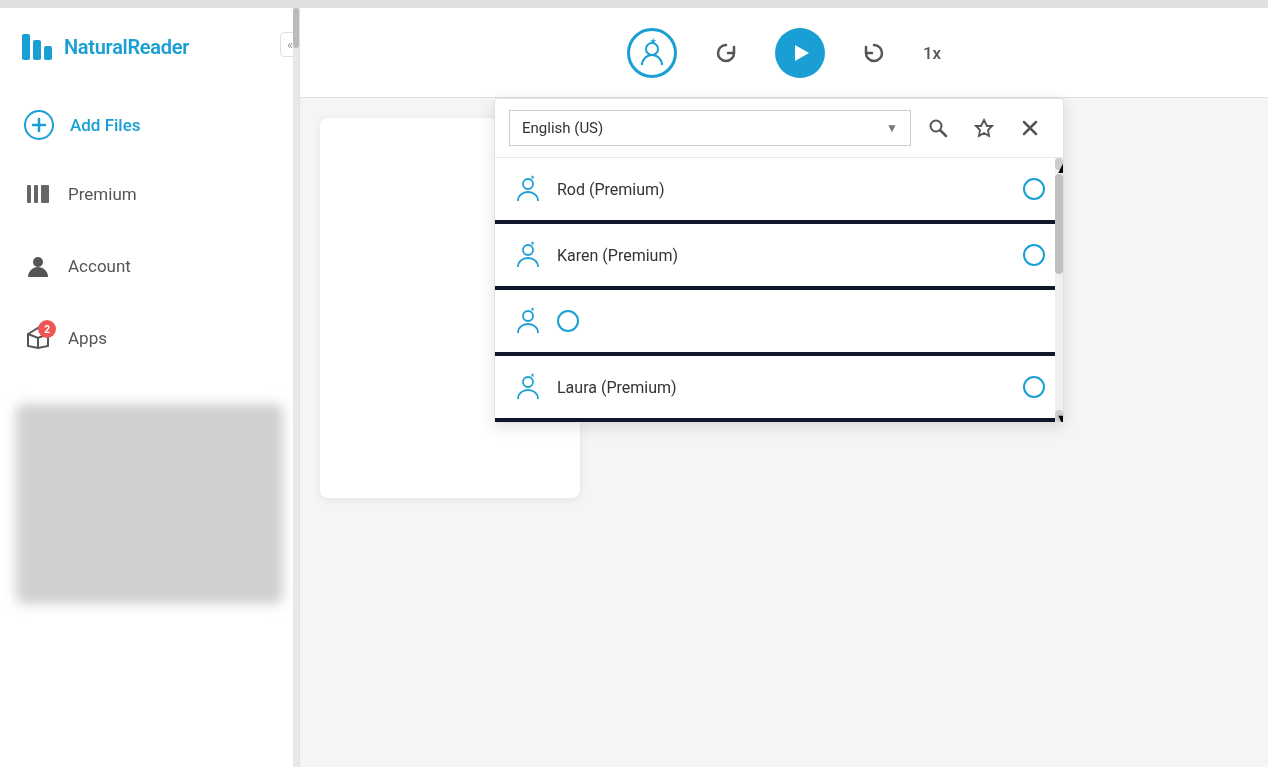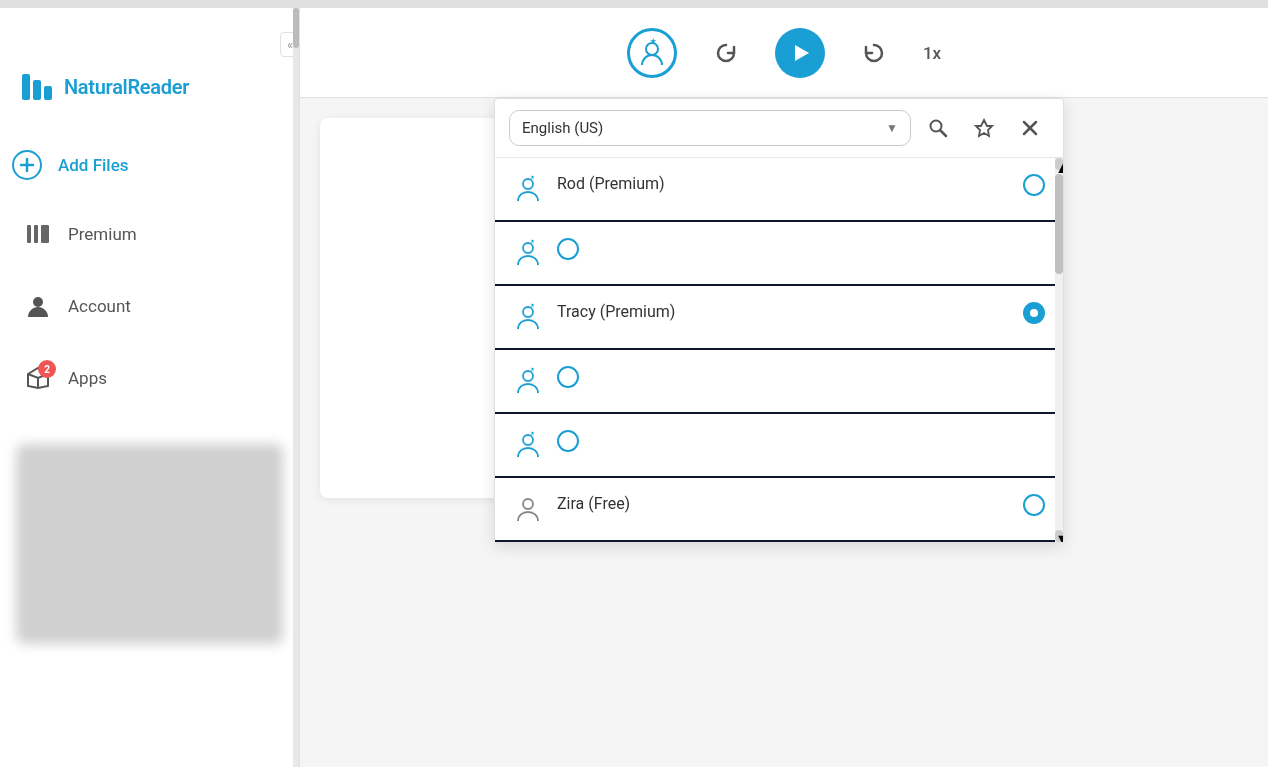--- a/index.html
+++ b/index.html
@@ -33,21 +33,20 @@
       display: flex;
       flex-direction: column;
       position: relative;
       flex-shrink: 0;
     }
 
     .sidebar-logo {
       padding: 20px 20px 16px 20px;
       display: flex;
       align-items: center;
-      margin-top: 40px;
     }
 
     .logo-icon {
       display: flex;
       align-items: center;
       gap: 6px;
     }
 
     .logo-text {
       font-size: 20px;
@@ -79,21 +78,21 @@
       display: flex;
       align-items: center;
       justify-content: center;
       flex-shrink: 0;
     }
 
     .add-files-btn {
       display: flex;
       align-items: center;
       gap: 16px;
-      padding: 18px 12px;
+      padding: 18px 24px;
       cursor: pointer;
       color: #1a9fd4;
       font-size: 17px;
       font-weight: 500;
     }
 
     .add-files-btn .circle-plus {
       width: 30px;
       height: 30px;
       border: 2.5px solid #1a9fd4;
@@ -199,21 +198,21 @@
       padding: 10px 14px;
       border-bottom: 1px solid #e8e8e8;
       gap: 8px;
     }
 
     .lang-select {
       flex: 1;
       display: flex;
       align-items: center;
       border: 1px solid #ccc;
-      border-radius: 10px;
+      border-radius: 0;
       padding: 8px 12px;
       cursor: pointer;
       background: white;
       gap: 8px;
     }
 
     .lang-select-text {
       flex: 1;
       font-size: 15px;
       color: #333;
@@ -238,22 +237,23 @@
 
     
     .voice-list {
       overflow-y: auto;
       max-height: 540px;
       position: relative;
     }
 
     .voice-item {
       display: flex;
+      align-items: center;
       padding: 16px 18px;
-      border-bottom: 2px solid #0f172a;
+      border-bottom: 4px solid #0f172a;
       cursor: pointer;
       gap: 14px;
     }
 
     .voice-item-icon {
       width: 30px;
       height: 30px;
       display: flex;
       align-items: center;
       justify-content: center;
@@ -463,69 +463,50 @@
         </div>
 
         <div class="voice-item">
           <div class="voice-item-icon">
             <svg width="28" height="28" viewBox="0 0 28 28">
               <circle cx="14" cy="9" r="5" fill="none" stroke="#1a9fd4" stroke-width="1.8"></circle>
               <path d="M4 26c0-5.5 4.5-9 10-9s10 3.5 10 9" fill="none" stroke="#1a9fd4" stroke-width="1.8"></path>
               <polygon points="20,2 21,5 24,5 21.5,7 22.5,10 20,8.5 17.5,10 18.5,7 16,5 19,5" fill="#1a9fd4" transform="scale(0.5) translate(17,-2)"></polygon>
             </svg>
           </div>
+          <span class="voice-item-name">Karen (Premium)</span>
           <div class="voice-radio"></div>
         </div>
 
-        <div class="voice-item">
-          <div class="voice-item-icon">
-            <svg width="28" height="28" viewBox="0 0 28 28">
-              <circle cx="14" cy="9" r="5" fill="none" stroke="#1a9fd4" stroke-width="1.8"></circle>
-              <path d="M4 26c0-5.5 4.5-9 10-9s10 3.5 10 9" fill="none" stroke="#1a9fd4" stroke-width="1.8"></path>
-              <polygon points="20,2 21,5 24,5 21.5,7 22.5,10 20,8.5 17.5,10 18.5,7 16,5 19,5" fill="#1a9fd4" transform="scale(0.5) translate(17,-2)"></polygon>
-            </svg>
-          </div>
-          <span class="voice-item-name">Tracy (Premium)</span>
-          <div class="voice-radio selected"></div>
-        </div>
 
         <div class="voice-item">
           <div class="voice-item-icon">
             <svg width="28" height="28" viewBox="0 0 28 28">
               <circle cx="14" cy="9" r="5" fill="none" stroke="#1a9fd4" stroke-width="1.8"></circle>
               <path d="M4 26c0-5.5 4.5-9 10-9s10 3.5 10 9" fill="none" stroke="#1a9fd4" stroke-width="1.8"></path>
               <polygon points="20,2 21,5 24,5 21.5,7 22.5,10 20,8.5 17.5,10 18.5,7 16,5 19,5" fill="#1a9fd4" transform="scale(0.5) translate(17,-2)"></polygon>
             </svg>
           </div>
           <div class="voice-radio"></div>
         </div>
 
         <div class="voice-item">
           <div class="voice-item-icon">
             <svg width="28" height="28" viewBox="0 0 28 28">
               <circle cx="14" cy="9" r="5" fill="none" stroke="#1a9fd4" stroke-width="1.8"></circle>
               <path d="M4 26c0-5.5 4.5-9 10-9s10 3.5 10 9" fill="none" stroke="#1a9fd4" stroke-width="1.8"></path>
               <polygon points="20,2 21,5 24,5 21.5,7 22.5,10 20,8.5 17.5,10 18.5,7 16,5 19,5" fill="#1a9fd4" transform="scale(0.5) translate(17,-2)"></polygon>
             </svg>
           </div>
+          <span class="voice-item-name">Laura (Premium)</span>
           <div class="voice-radio"></div>
         </div>
 
 
 
-        <div class="voice-item">
-          <div class="voice-item-icon">
-            <svg width="28" height="28" viewBox="0 0 28 28">
-              <circle cx="14" cy="9" r="5" fill="none" stroke="#888" stroke-width="1.8"></circle>
-              <path d="M4 26c0-5.5 4.5-9 10-9s10 3.5 10 9" fill="none" stroke="#888" stroke-width="1.8"></path>
-            </svg>
-          </div>
-          <span class="voice-item-name">Zira (Free)</span>
-          <div class="voice-radio"></div>
-        </div>
 
         <div style="position:absolute;right:0;top:0;bottom:0;width:8px;background:#f0f0f0;">
           <div style="position:absolute;top:0;width:8px;height:12px;background:#ccc;border-radius:4px;">▲</div>
           <div style="position:absolute;top:16px;width:8px;height:100px;background:#c0c0c0;border-radius:4px;"></div>
           <div style="position:absolute;bottom:0;width:8px;height:12px;background:#ccc;border-radius:4px;">▼</div>
         </div>
 
       </div>
     </div>
 

